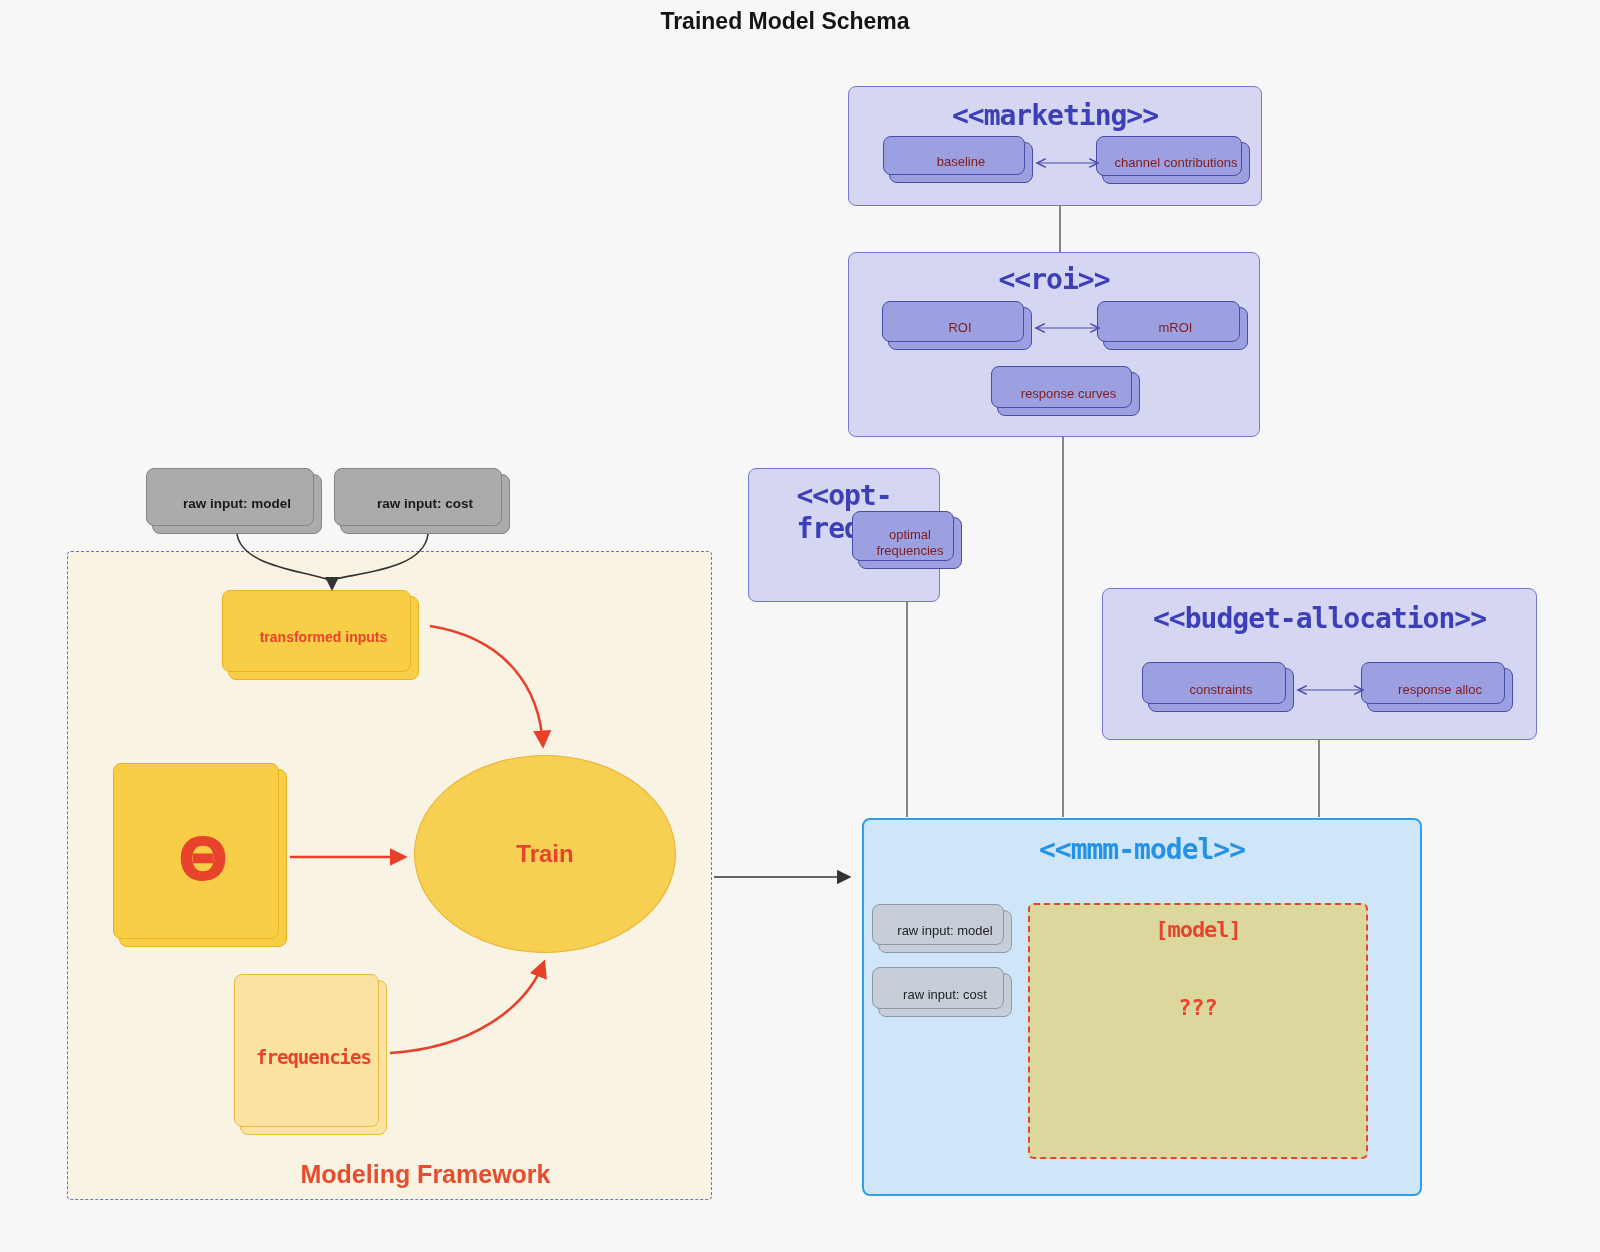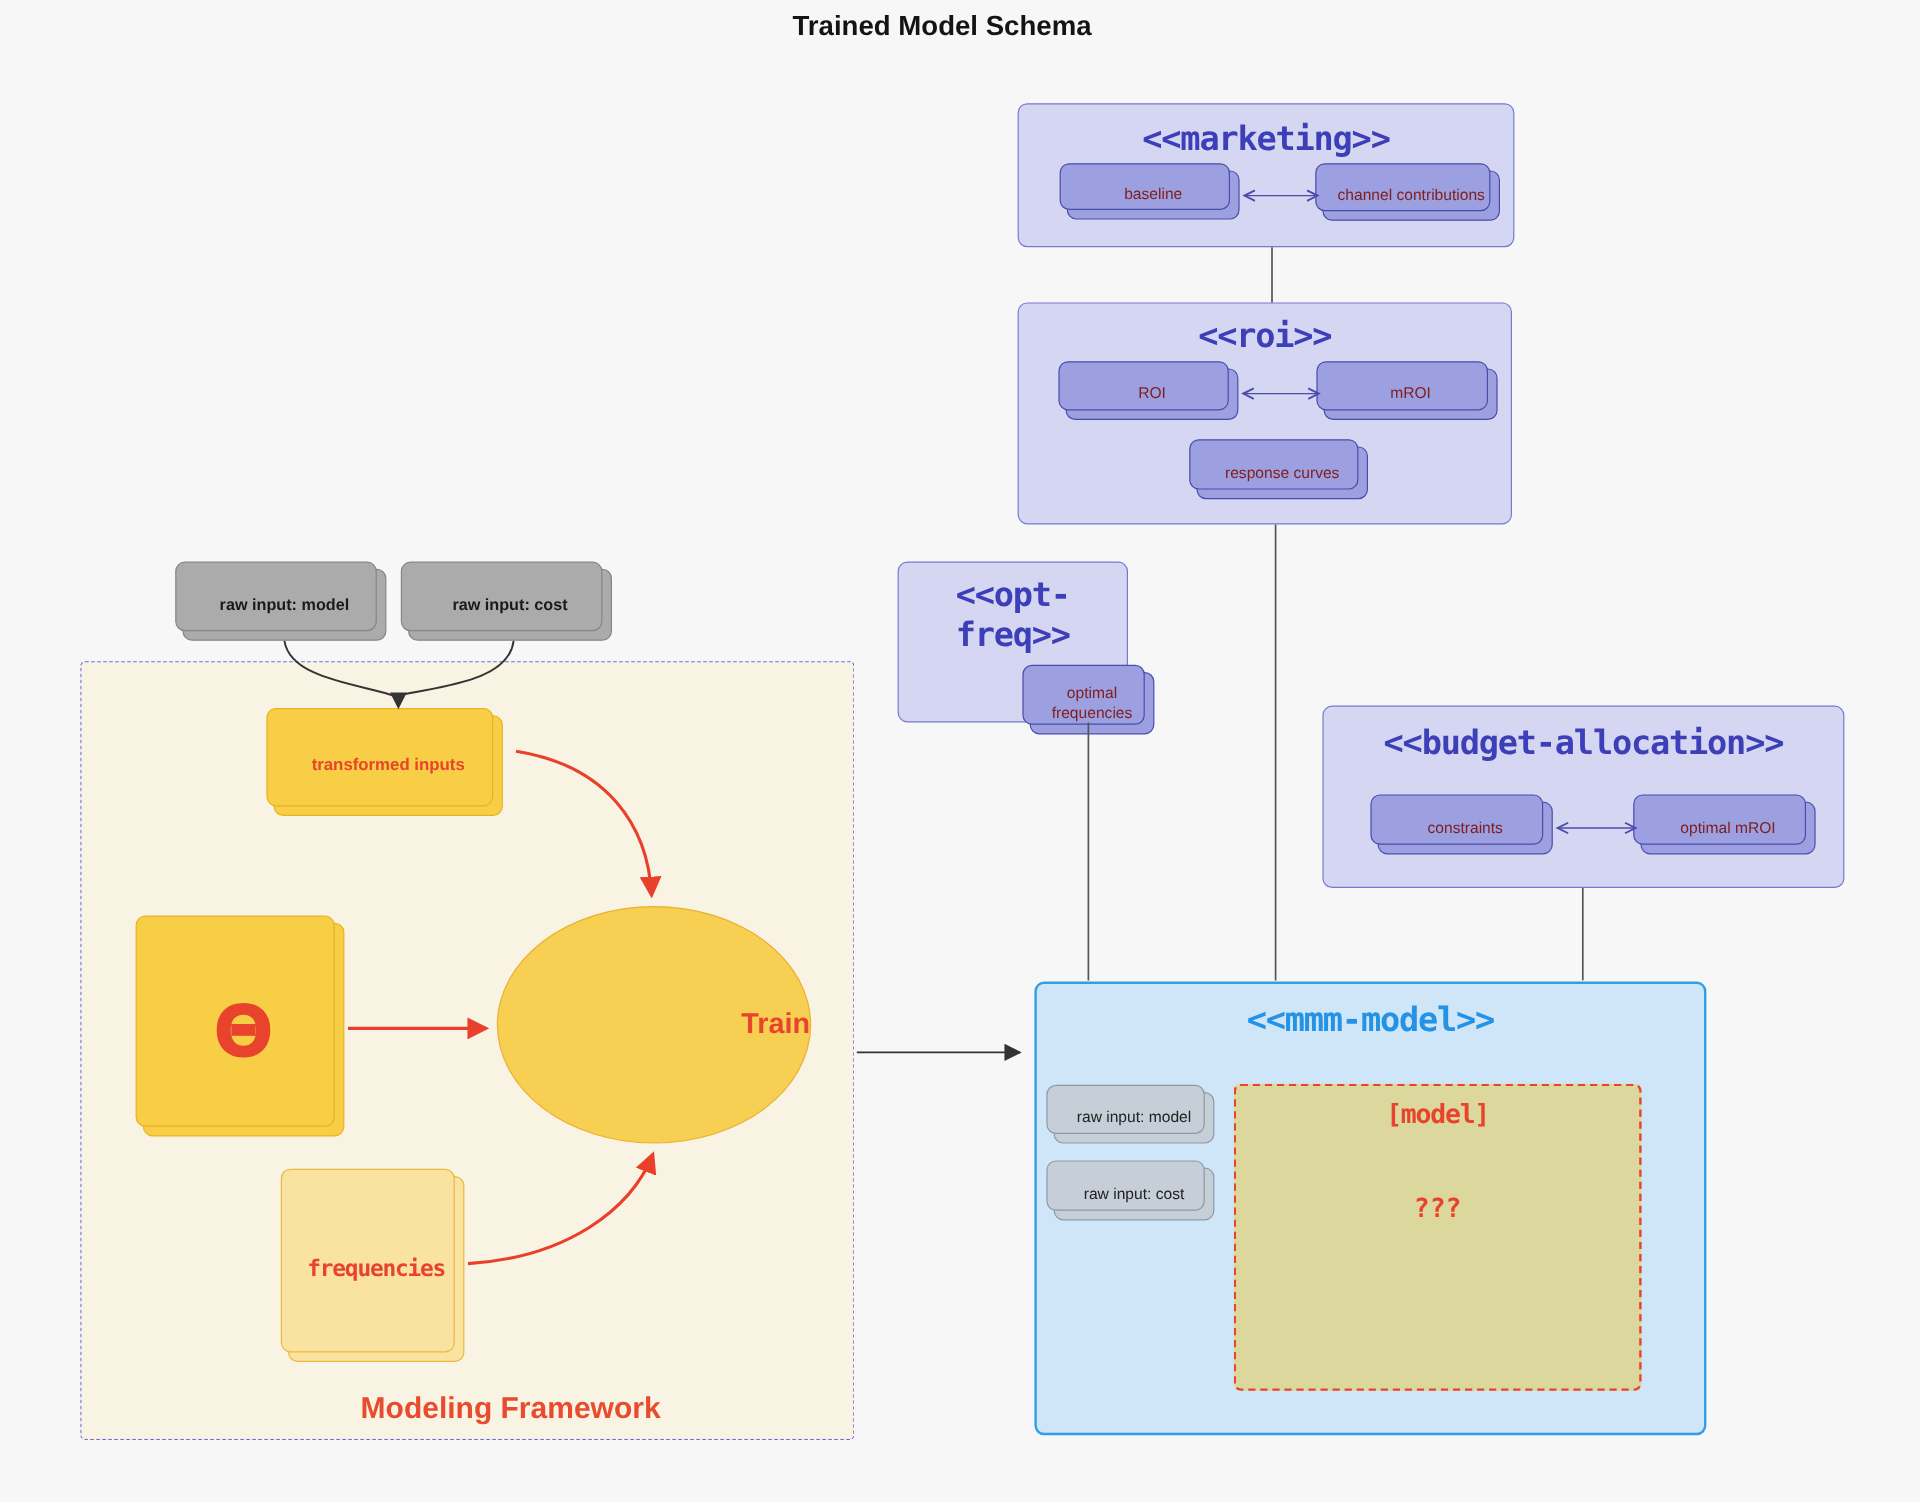--- a/index.html
+++ b/index.html
@@ -27,21 +27,21 @@
   .stacked::before{content:"";position:absolute;left:-7px;top:-7px;width:100%;height:100%;
         border-radius:inherit;background:var(--fill);border:var(--bw,1.4px) solid var(--stroke);
         box-sizing:border-box;z-index:-1;}
   .node{background:var(--fill);border:var(--bw,1.4px) solid var(--stroke);}
   .node.purpleN{--fill:#9c9fe0;--stroke:#4a4cab;color:#7f1d1d;}
   .node.grayTop{--fill:#ababab;--stroke:#858585;color:#1a1a1a;font-weight:bold;font-size:13.5px;}
   .node.grayIn{--fill:#c6cfd8;--stroke:#8d99a5;color:#222;}
   .node.gold{--fill:#f8ce46;--stroke:#e9b320;--bw:1.8px;}
   .node.paleGold{--fill:#fae2a0;--stroke:#eaba3e;--bw:1.8px;}
   .ellipse{position:absolute;z-index:1;background:#f7cf52;border:1.6px solid #eab12e;
-        border-radius:50%;display:flex;align-items:center;justify-content:flex-end;box-sizing:border-box;}
+        border-radius:50%;display:flex;align-items:center;justify-content:center;box-sizing:border-box;}
   .red-bold-sans{color:#e8432c;font-weight:bold;font-size:14px;}
   .red-bold-mono{color:#e8432c;font-weight:bold;font-size:19px;
         font-family:"DejaVu Sans Mono","Liberation Mono",monospace;letter-spacing:-1px;}
   .train-label{color:#e8432c;font-weight:bold;font-size:24px;}
   .theta{color:#e8432c;font-weight:900;font-size:60px;-webkit-text-stroke:3px #e8432c;}
 
   .model-dashed{position:absolute;z-index:1;background:#dcd79d;border:2.4px dashed #e8432c;
         border-radius:6px;box-sizing:border-box;}
   .model-label{position:absolute;left:0;top:12px;width:100%;text-align:center;
         font-family:"DejaVu Sans Mono","Liberation Mono",monospace;
@@ -81,32 +81,32 @@
   <div class="node purpleN stacked" style="left:1103px;top:307px;width:145px;height:43px;">
     <span>mROI</span>
   </div>
   <div class="node purpleN stacked" style="left:997px;top:372px;width:143px;height:44px;">
     <span>response curves</span>
   </div>
 
   <div class="cluster purple" style="left:748px;top:468px;width:192px;height:134px;">
     <div class="cluster-header" style="top:10px;">&lt;&lt;opt-freq&gt;&gt;</div>
   </div>
-  <div class="node purpleN stacked" style="left:858px;top:560px;width:104px;height:52px;padding:2px;">
+  <div class="node purpleN stacked" style="left:858px;top:517px;width:104px;height:52px;padding:2px;">
     <span>optimal frequencies</span>
   </div>
 
   <div class="cluster purple" style="left:1102px;top:588px;width:435px;height:152px;">
     <div class="cluster-header" style="top:13px;">&lt;&lt;budget-allocation&gt;&gt;</div>
   </div>
   <div class="node purpleN stacked" style="left:1148px;top:668px;width:146px;height:44px;">
     <span>constraints</span>
   </div>
   <div class="node purpleN stacked" style="left:1367px;top:668px;width:146px;height:44px;">
-    <span>optimal mROI</span>
+    <span>response alloc</span>
   </div>
 
   <div class="cluster blue" style="left:862px;top:818px;width:560px;height:378px;">
     <div class="cluster-header blue-h" style="top:13px;">&lt;&lt;mmm-model&gt;&gt;</div>
   </div>
   <div class="node grayIn stacked" style="left:878px;top:910px;width:134px;height:43px;">
     <span>raw input: model</span>
   </div>
   <div class="node grayIn stacked" style="left:878px;top:973px;width:134px;height:44px;">
     <span>raw input: cost</span>

